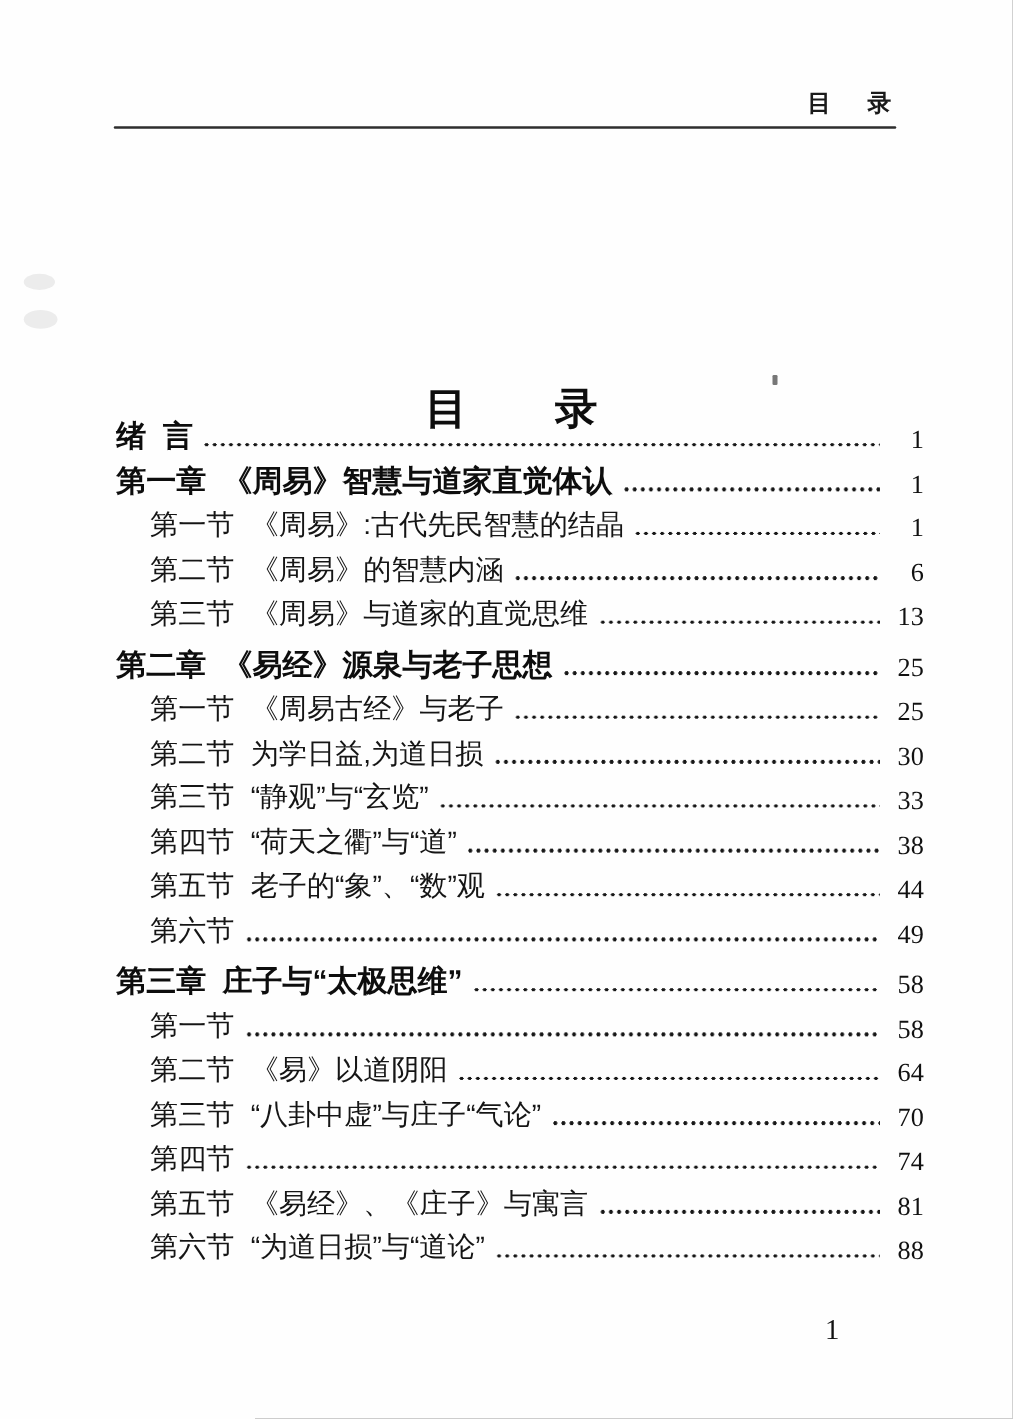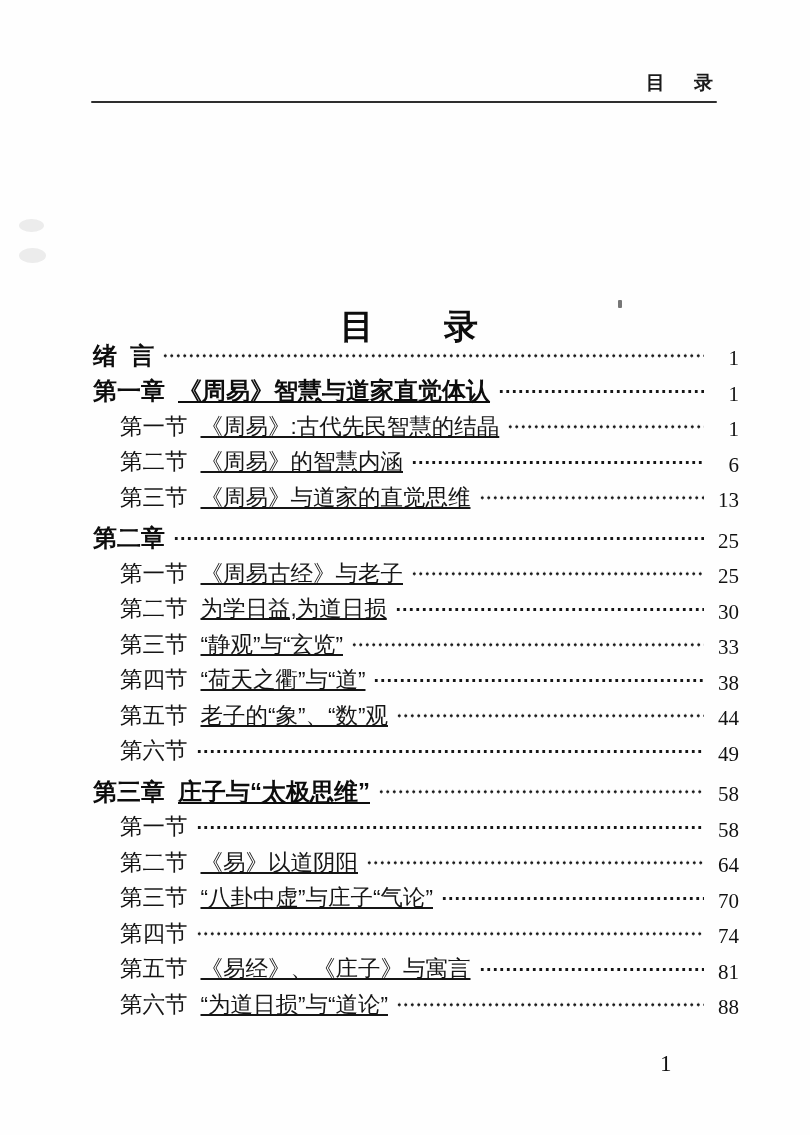--- a/index.html
+++ b/index.html
@@ -33,29 +33,29 @@
     font-size:34px;font-weight:700;
     letter-spacing:18px;white-space:pre;
     color:#0d0d0d;
   }
   
   .toc{
     position:absolute;left:93px;top:338px;right:97px;
   }
   .row{
     height:35.5px;
-    display:flex;align-items:center;
+    display:flex;
     font-size:22.5px;
     line-height:1;
   }
   .row.chapter{font-size:24px;font-weight:700;color:#0d0d0d;}
   .row.section{padding-left:27px;}
   .row.gap{margin-top:5px;}
   .num{white-space:pre;flex:0 0 auto;}
-  .t{margin-left:13px;flex:0 0 auto;white-space:pre;text-decoration:underline;}
+  .t{margin-left:13px;flex:0 0 auto;white-space:pre;}
   .leader{
     flex:1 1 auto;
     align-self:stretch;
     margin:0 9px 0 8px;
     background-image:radial-gradient(circle,#161616 1.45px,rgba(0,0,0,0) 1.6px);
     background-size:6.5px 100%;
     background-position:left center;
     background-repeat:repeat-x;
   }
   .pg{
@@ -126,20 +126,21 @@
     <span class="pg">6</span>
   </div>
       <div class="row section">
     <span class="num">第三节</span>
     <span class="t">《周易》与道家的直觉思维</span>
     <span class="leader"></span>
     <span class="pg">13</span>
   </div>
       <div class="row chapter gap">
     <span class="num">第二章</span>
+    <span class="t">《易经》源泉与老子思想</span>
     <span class="leader"></span>
     <span class="pg">25</span>
   </div>
       <div class="row section">
     <span class="num">第一节</span>
     <span class="t">《周易古经》与老子</span>
     <span class="leader"></span>
     <span class="pg">25</span>
   </div>
       <div class="row section">

